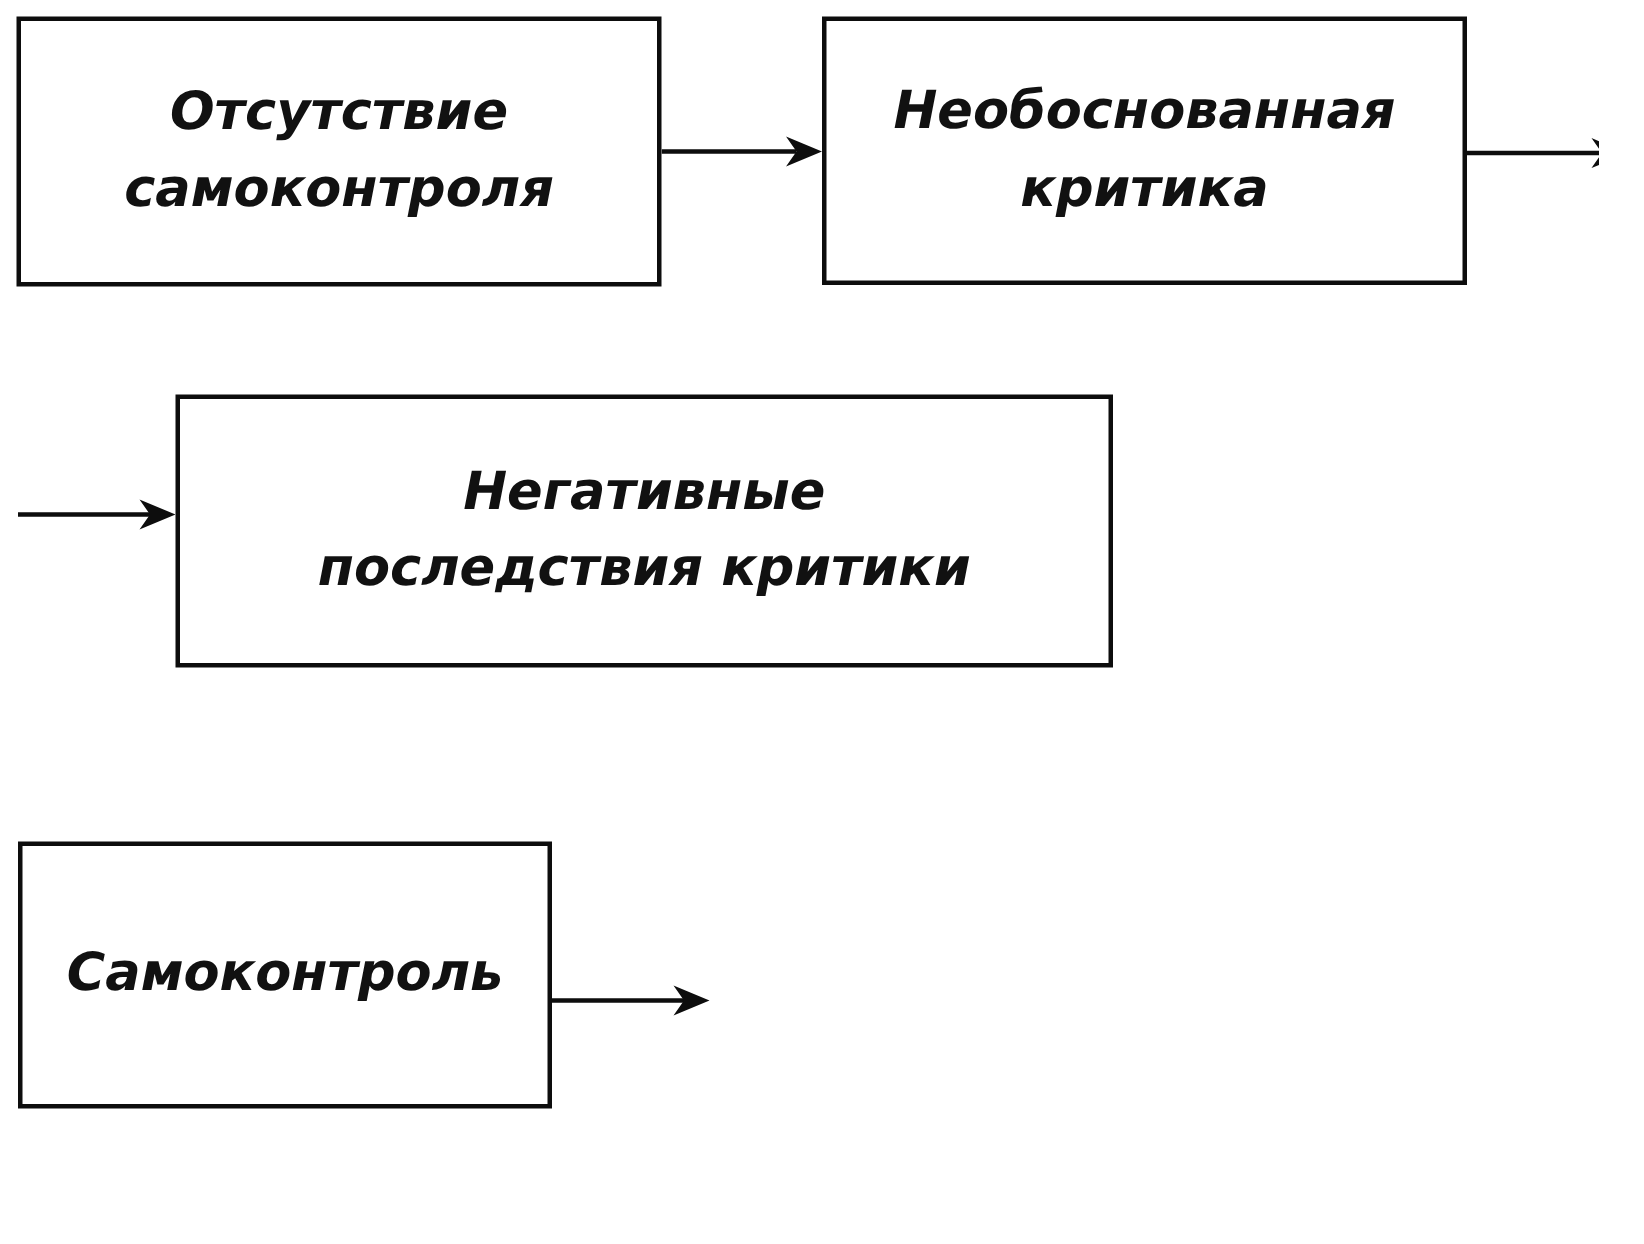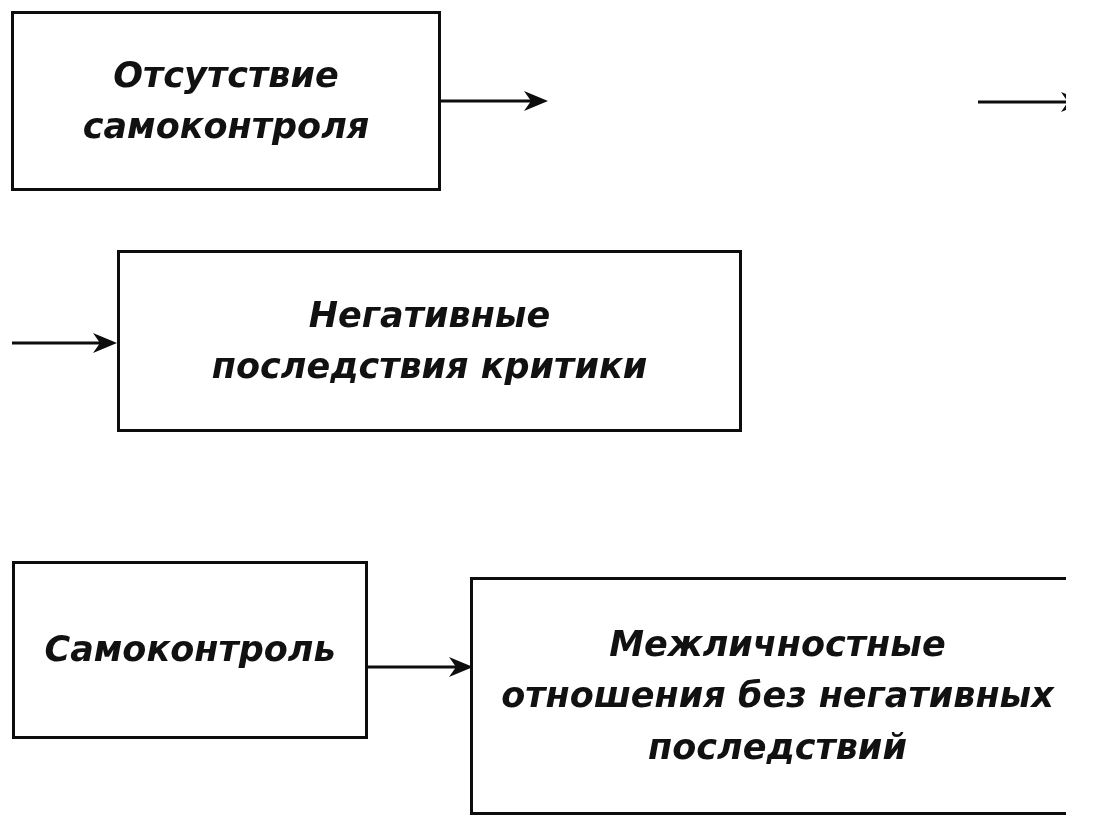--- a/index.html
+++ b/index.html
@@ -31,21 +31,21 @@
     font-size: 35px;
     line-height: 1.47;
     color: #111111;
     white-space: pre-line;
     letter-spacing: 0px;
     padding: 0 8px;
   }
   
   .node-1 { left: 11px;  top: 11px;  width: 430px; height: 180px; }
   .node-2 { left: 548px; top: 11px;  width: 430px; height: 179px; }
-  .node-3 { left: 117px; top: 250px; width: 625px; height: 182px; }
+  .node-3 { left: 117px; top: 263px; width: 625px; height: 182px; }
   .node-4 { left: 12px;  top: 561px; width: 356px; height: 178px; }
   .node-5 { left: 470px; top: 577px; width: 615px; height: 238px; }
   .arrow-layer {
     position: absolute;
     left: 0; top: 0;
     width: 1096px;
     height: 829px;
     pointer-events: none;
   }
   .arrow-layer line { stroke: #0d0d0d; stroke-width: 3; }
@@ -73,29 +73,28 @@
       <line x1="368" y1="667" x2="456" y2="667"></line>
       <polygon points="473,667 449,657 456,667 449,677"></polygon>
     </g>
   </svg>
 
   <div class="node node-1">
     <div class="node-label">Отсутствие
 самоконтроля</div>
   </div>
 
+  <div class="node node-2">
+    <div class="node-label">Необоснованная
+критика</div>
+  </div>
 
   <div class="node node-3">
     <div class="node-label">Негативные
 последствия критики</div>
   </div>
 
   <div class="node node-4">
     <div class="node-label">Самоконтроль</div>
   </div>
 
-  <div class="node node-5">
-    <div class="node-label">Межличностные
-отношения без негативных
-последствий</div>
-  </div>
 
 </div>
 
 </body></html>

